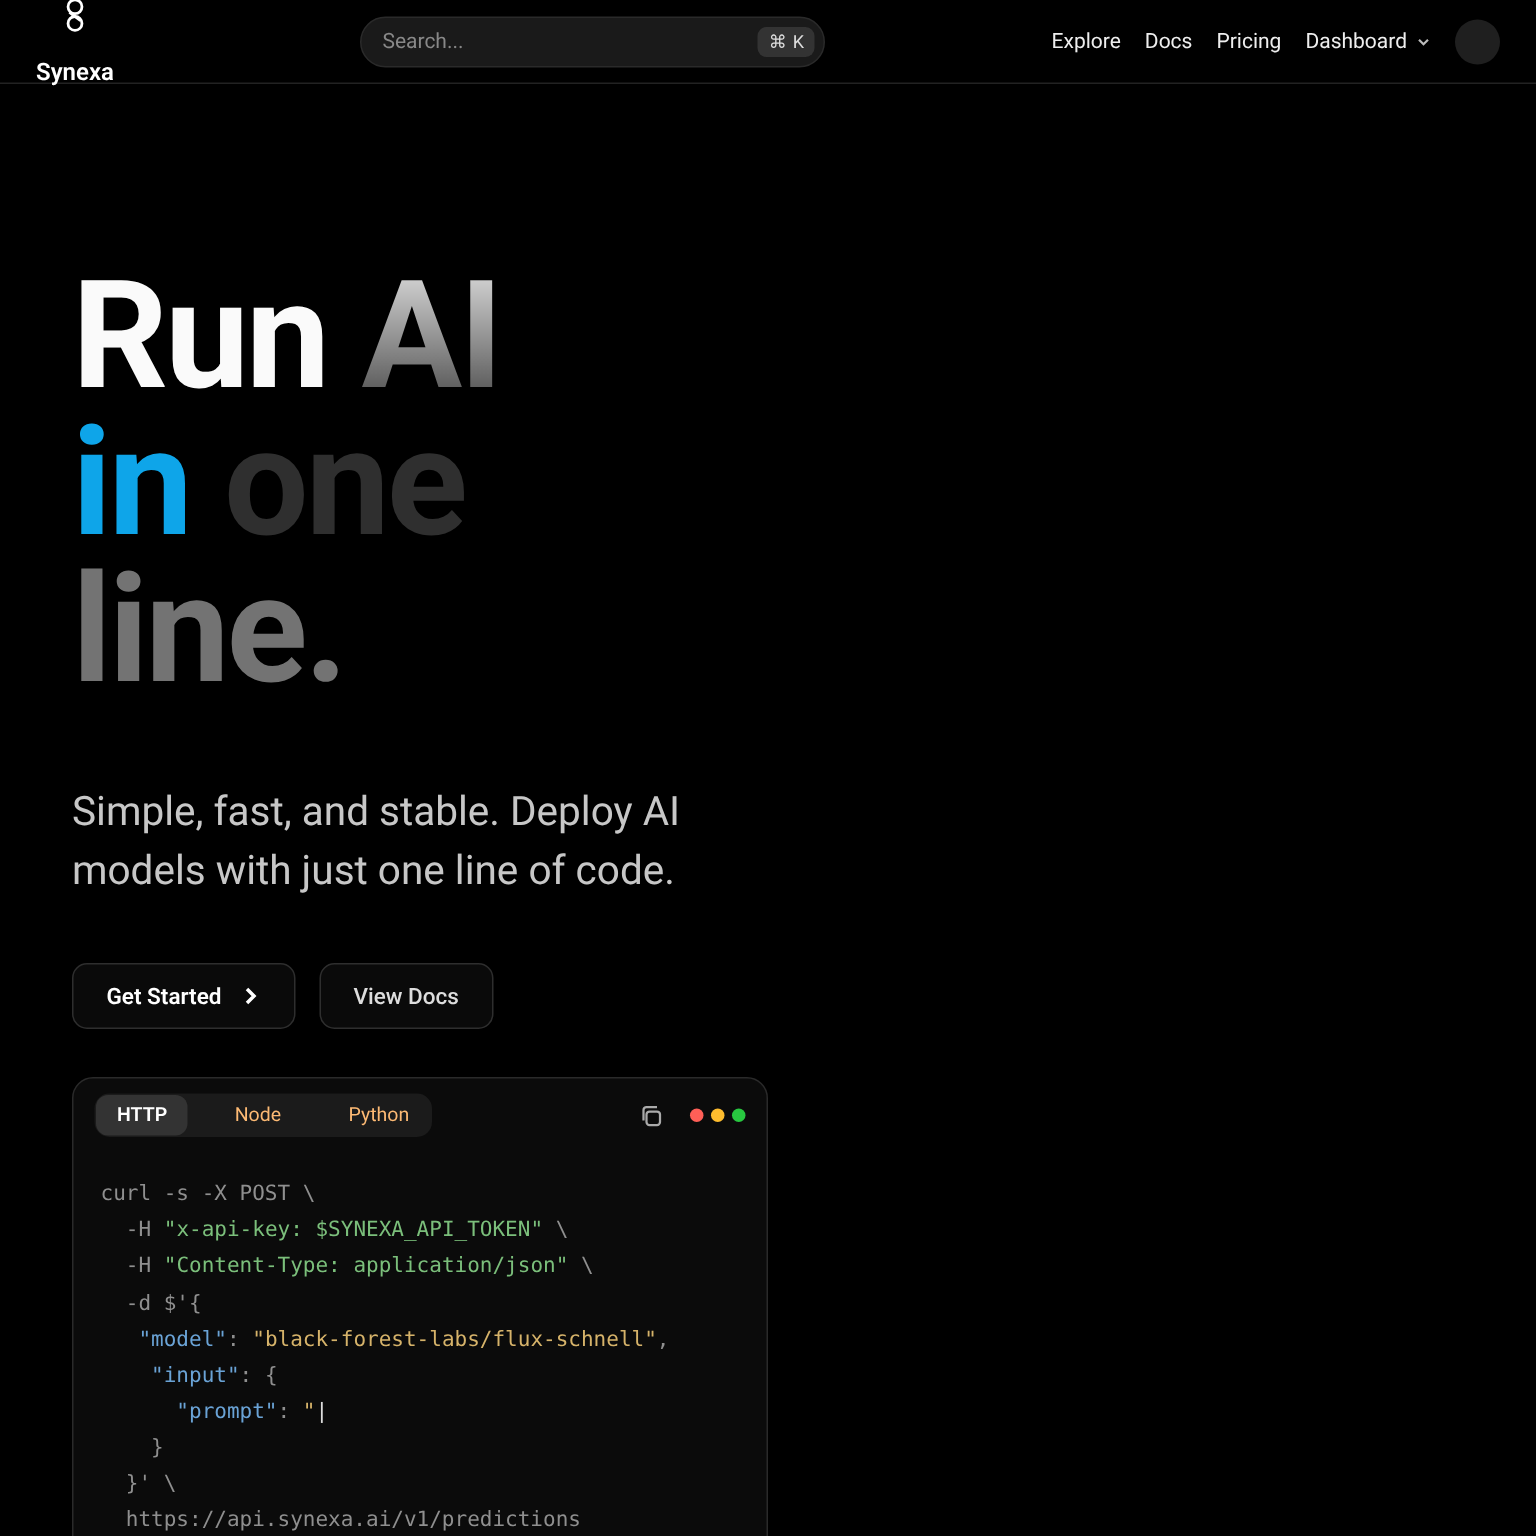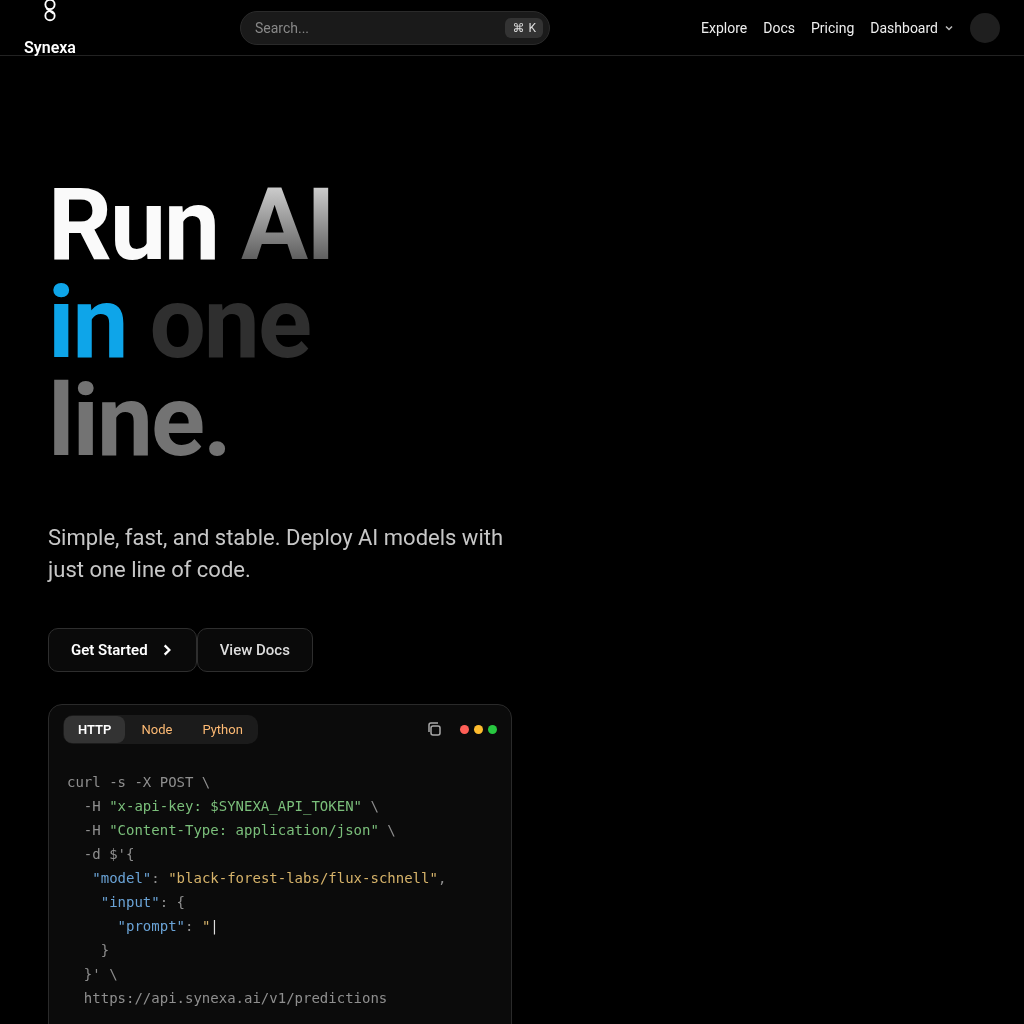--- a/index.html
+++ b/index.html
@@ -19,31 +19,31 @@
   .avatar { width: 30px; height: 30px; border-radius: 50%; background: #1f1f1f; }
 
   
   .hero { padding: 120px 48px 0 48px; max-width: 640px; }
   h1 { font-size: 100px; font-weight: 700; line-height: 0.98; letter-spacing: -2px; }
   h1 .l1a { color: #fafafa; }
   h1 .l1b { background: linear-gradient(180deg,#ececec 0%,#3b3b3b 100%); -webkit-background-clip: text; background-clip: text; color: transparent; }
   h1 .l2a { color: #0ea5e9; }
   h1 .l2b { color: #2f2f2f; }
   h1 .l3  { color: #737373; }
-  .sub { margin-top: 52px; font-size: 22px; line-height: 1.45; color: #c7c7c7; max-width: 460px; }
-  .cta-row { margin-top: 42px; display: flex; }
+  .sub { margin-top: 52px; font-size: 27px; line-height: 1.45; color: #c7c7c7; max-width: 460px; }
+  .cta-row { margin-top: 42px; display: flex; gap: 16px; }
   .btn { height: 44px; border-radius: 10px; padding: 0 22px; display: flex; align-items: center; font-size: 15px; font-weight: 600; cursor: pointer; border: 1px solid #2e2e2e; background: #0a0a0a; }
   .btn.primary { gap: 12px; }
   .btn.primary svg { width: 14px; height: 14px; }
   .btn.secondary { font-weight: 500; color: #ddd; text-align: right; }
 
   
   .codewrap { margin: 32px 0 0 48px; width: 464px; border: 1px solid #2a2a2a; border-radius: 14px; background: #0b0b0b; overflow: hidden; }
   .codetabs { display: flex; align-items: center; padding: 10px 14px; }
-  .tabgroup { display: flex; background: #1b1b1b; border-radius: 10px; padding: 1px; gap: 2px; }
+  .tabgroup { display: flex; background: #1b1b1b; border-radius: 10px; padding: 1px; gap: 17px; }
   .tab { padding: 6px 14px; border-radius: 8px; font-size: 13px; color: #fdba74; cursor: pointer; }
   .tab.active { background: #333; color: #fff; font-weight: 600; }
   .codeactions { margin-left: auto; display: flex; align-items: center; gap: 18px; }
   .copy { width: 16px; height: 16px; color: #aaa; cursor: pointer; }
   .dots { display: flex; gap: 5px; }
   .dot { width: 9px; height: 9px; border-radius: 50%; }
   .dot.r { background: #ff5f57; } .dot.y { background: #febc2e; } .dot.g { background: #28c840; }
   pre { padding: 16px 18px 28px 18px; font-family: ui-monospace, SFMono-Regular, Menlo, Consolas, monospace; font-size: 14px; line-height: 1.72; color: #8f8f8f; white-space: pre; }
   .c-str  { color: #7bbf7b; }
   .c-key  { color: #6aa3d6; }

